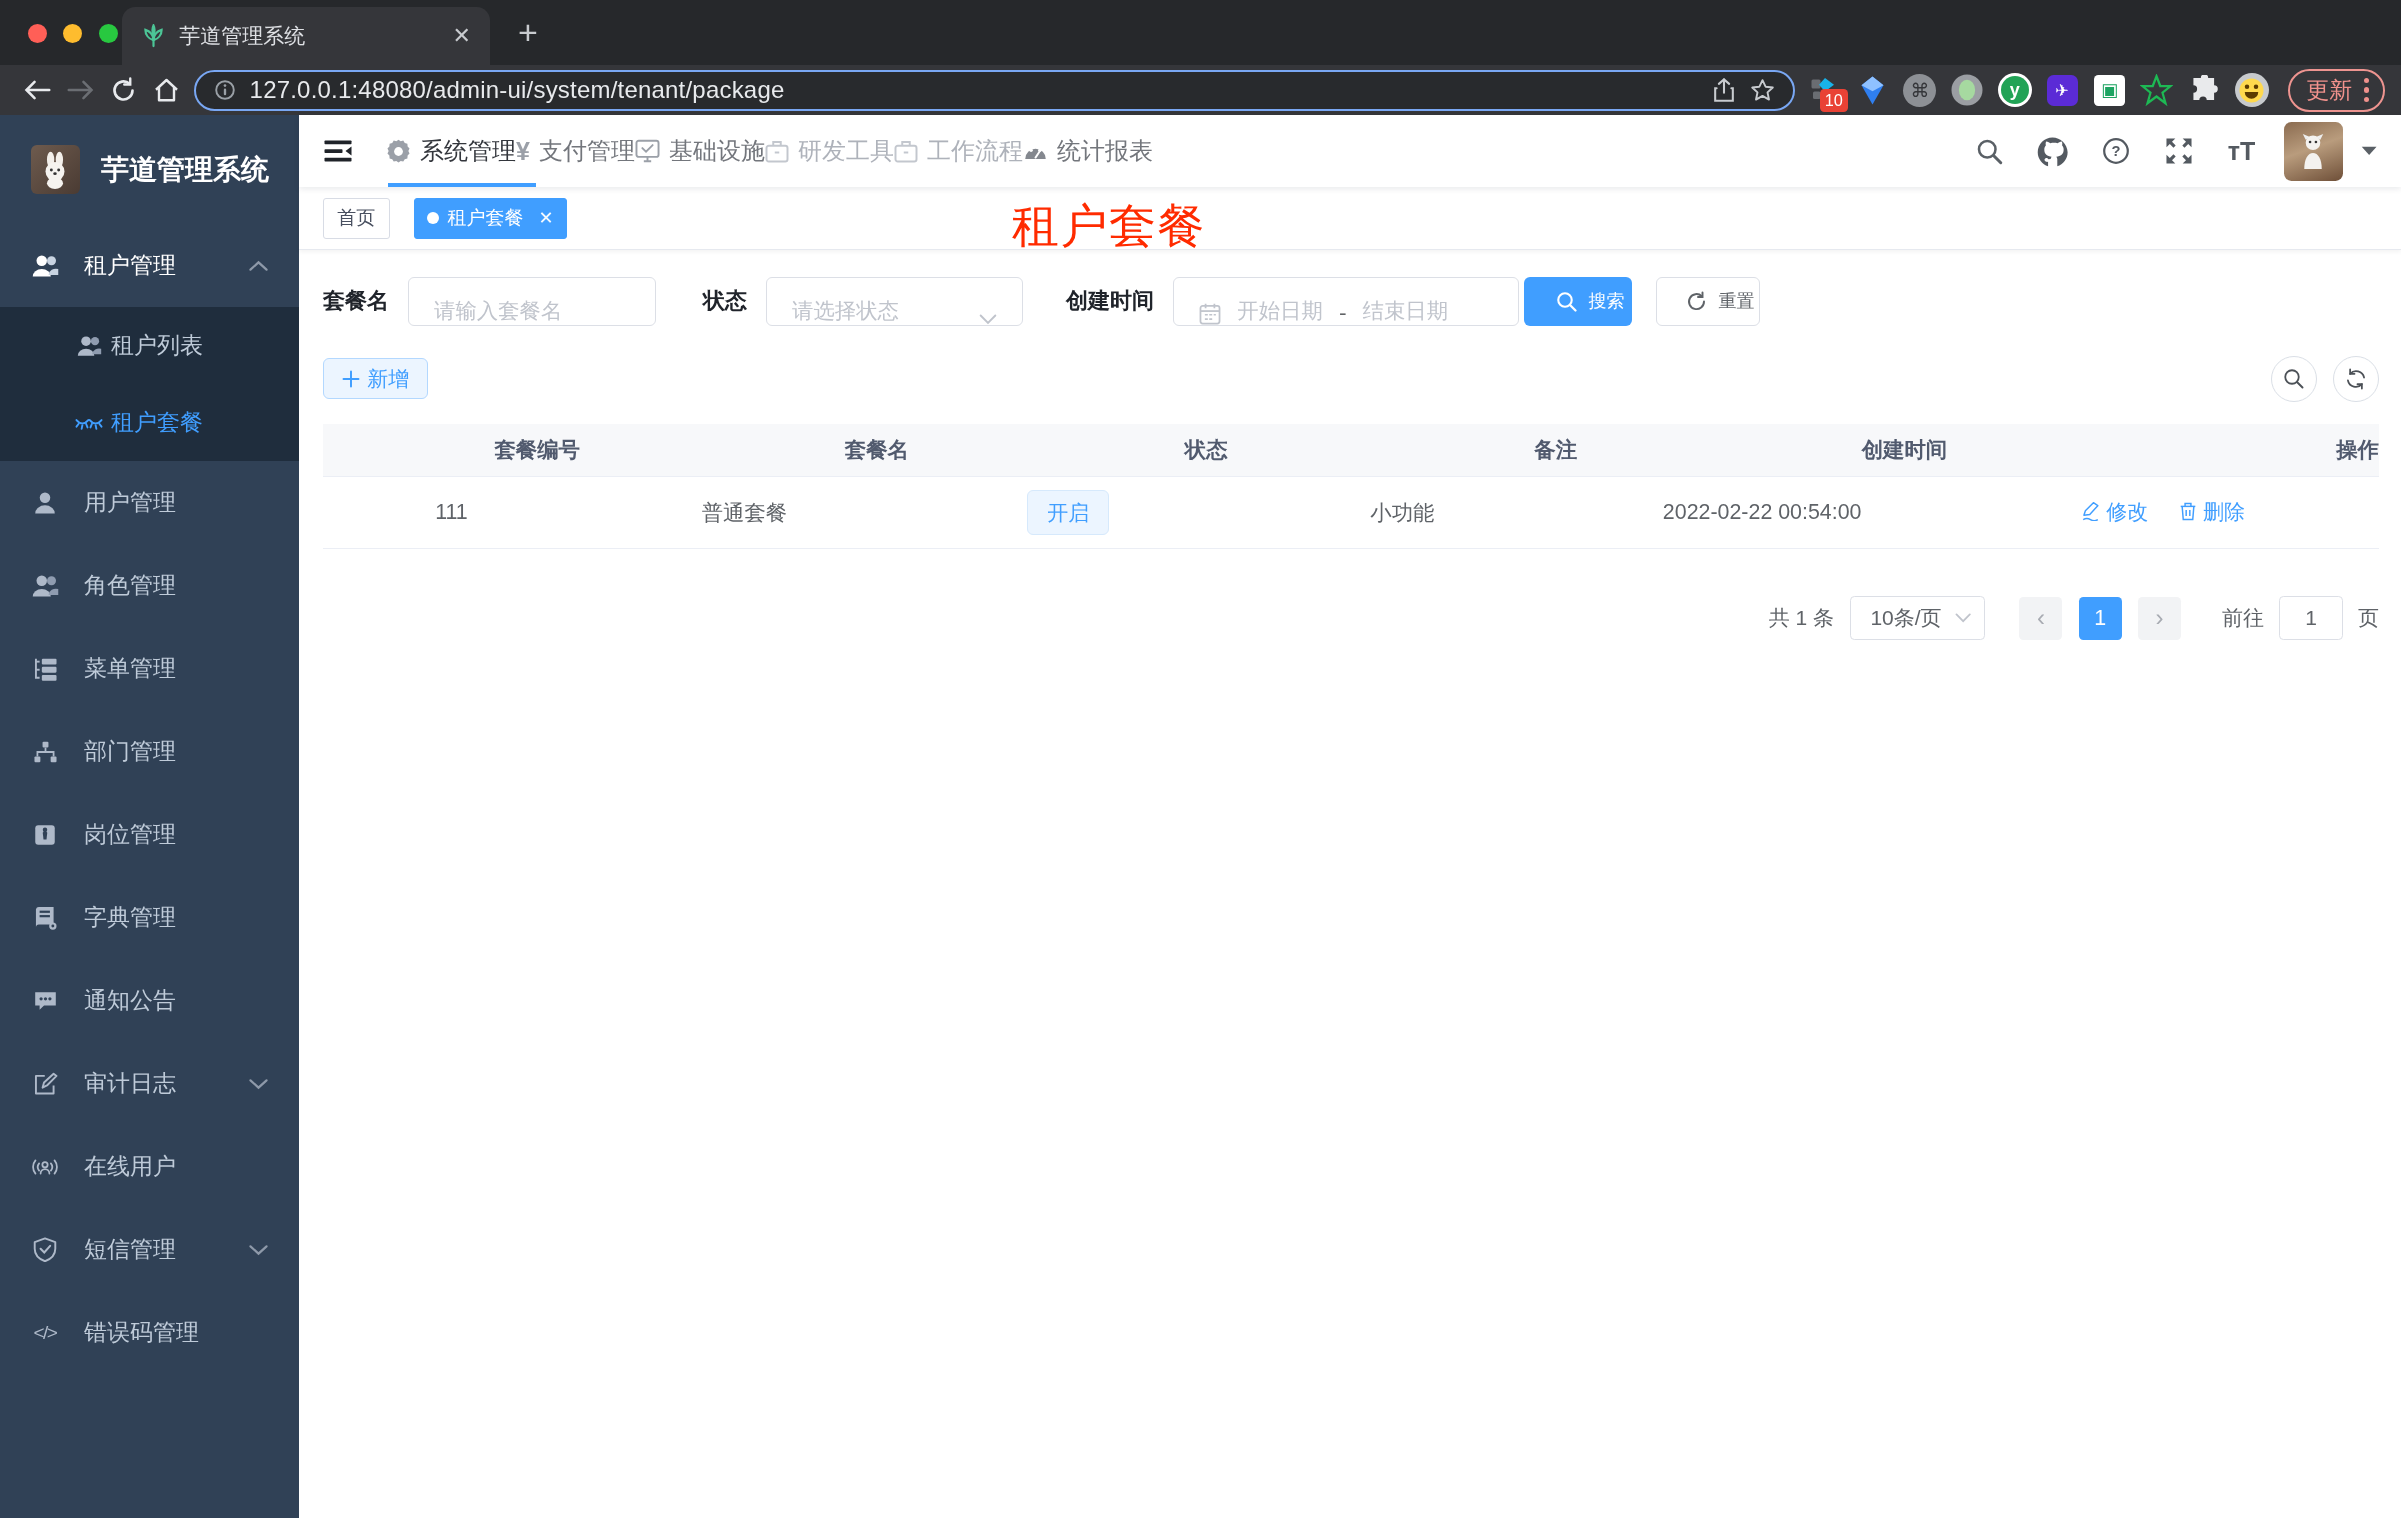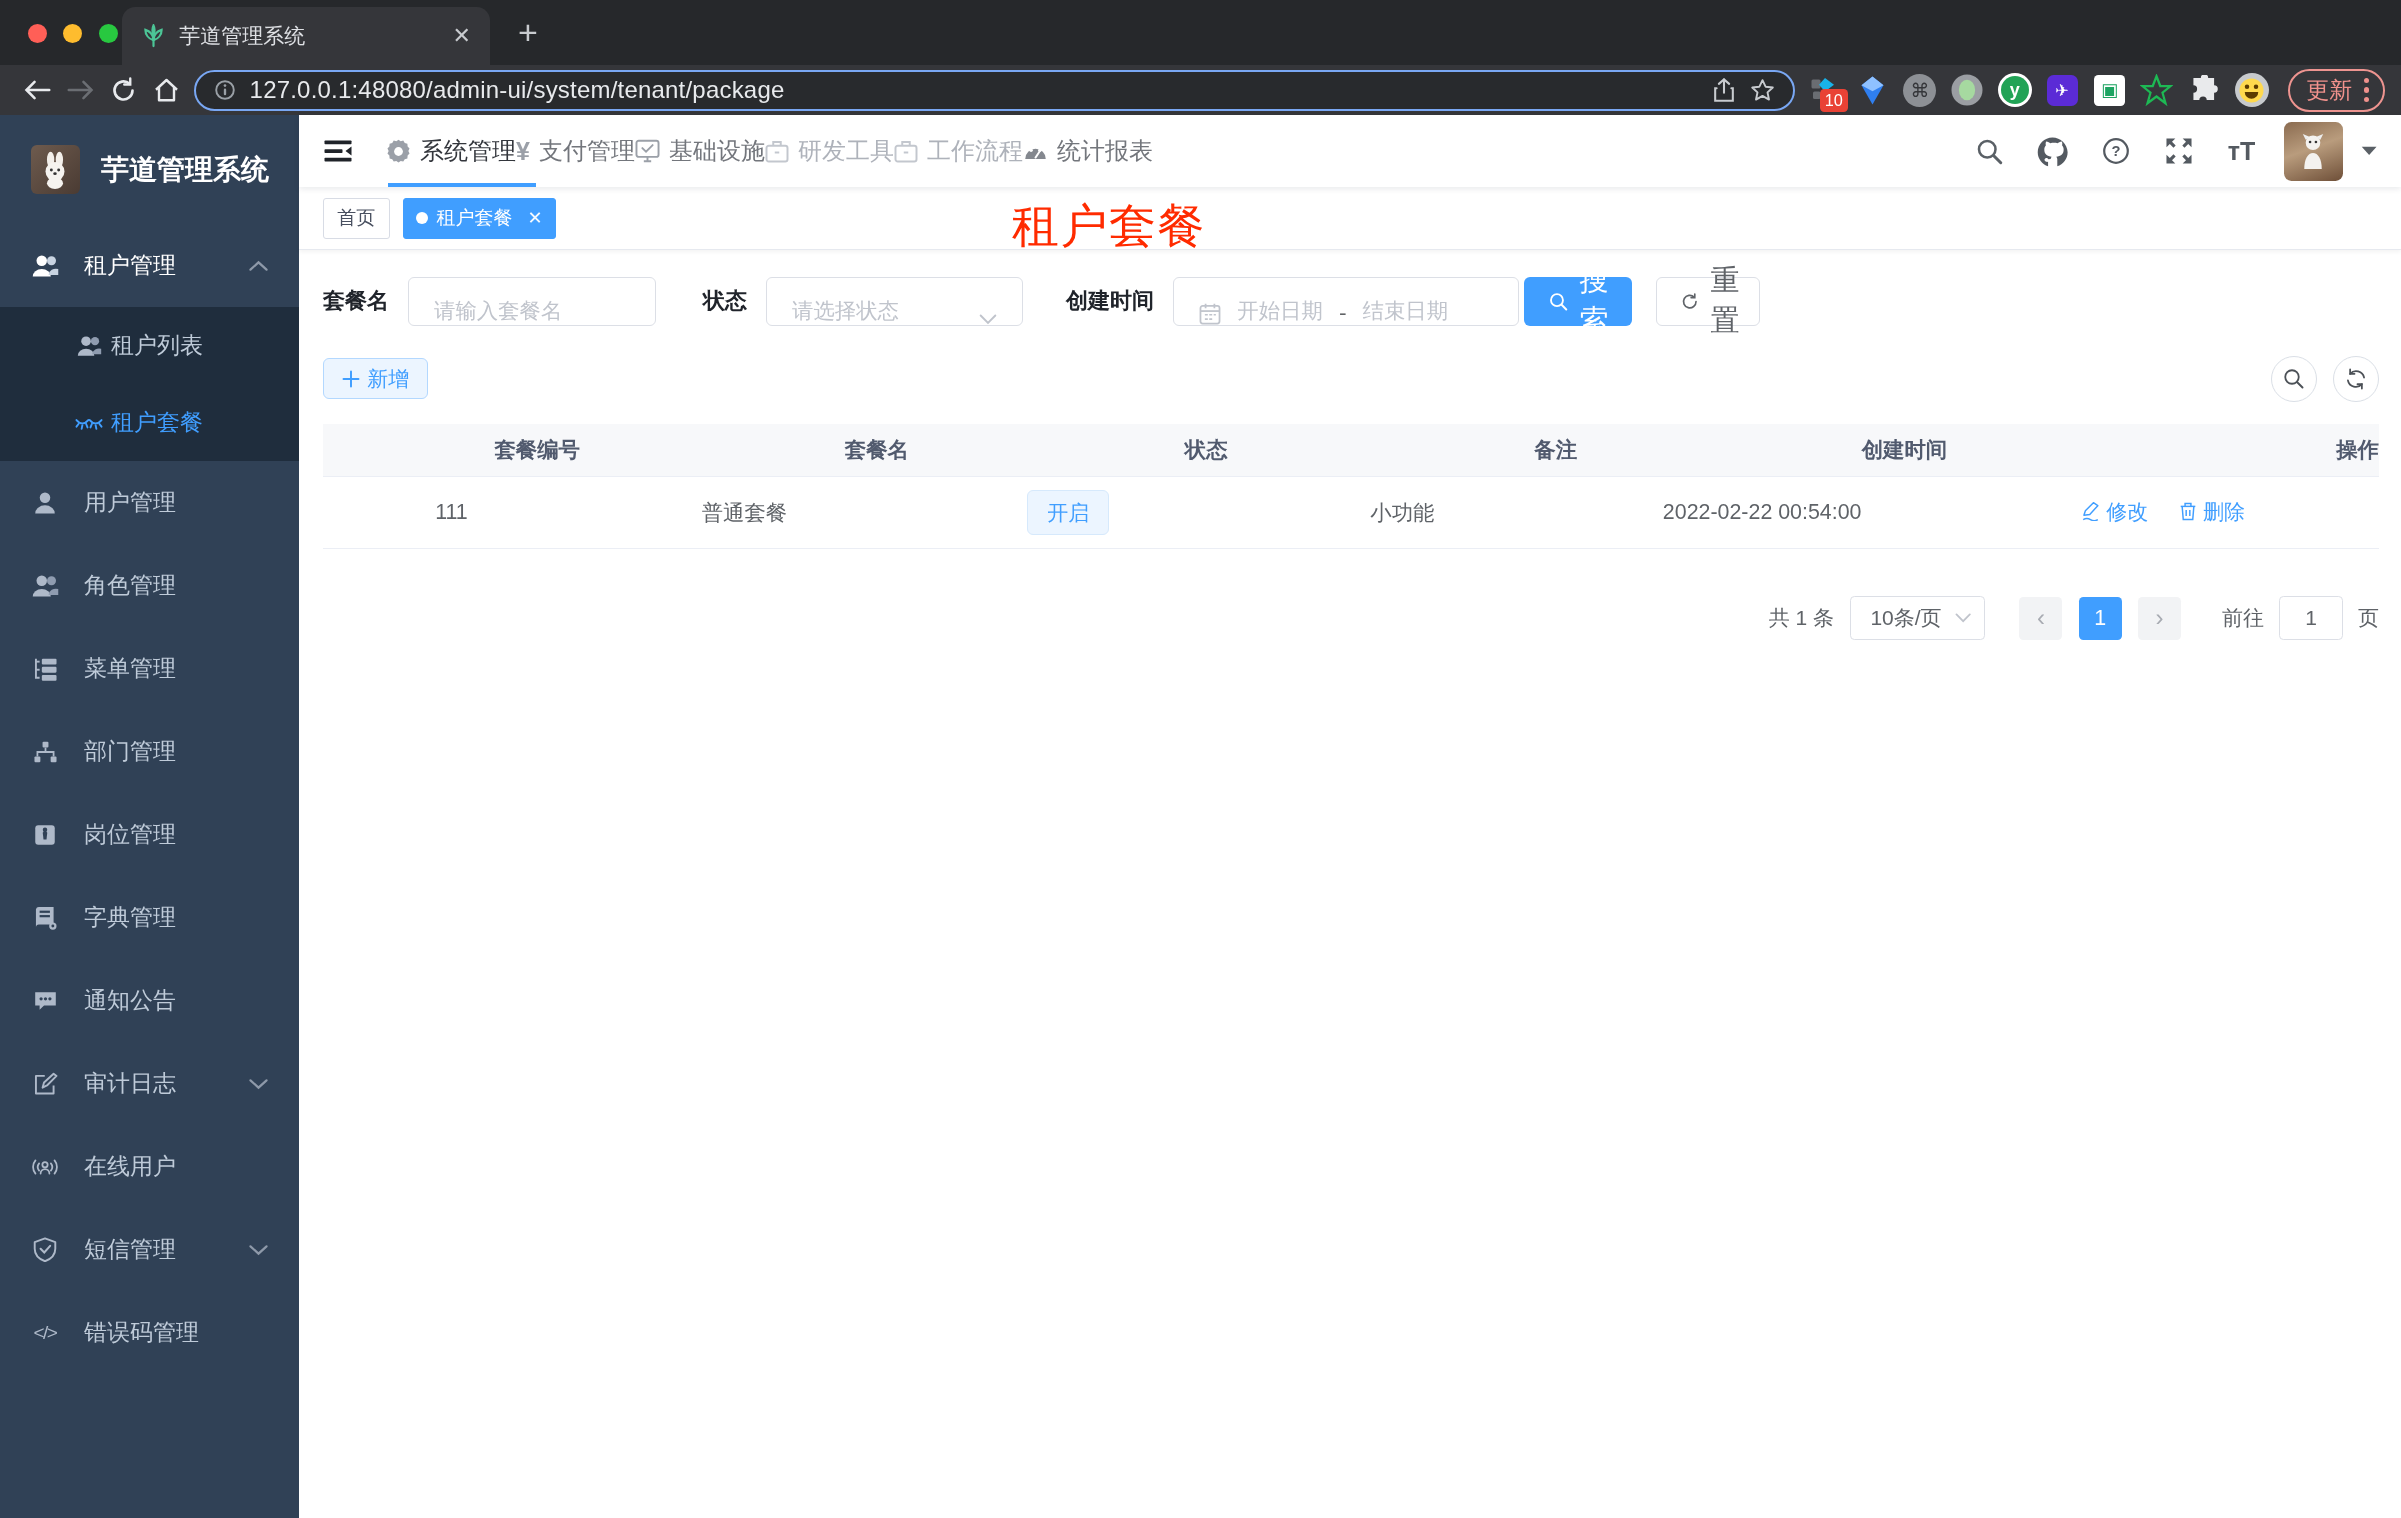--- a/index.html
+++ b/index.html
@@ -67,41 +67,41 @@
   .nav-item.active { color:#33363c; }
   .nav-item.dim { color:#aeb2ba; } .nav-item.dim .n-ico { color:#c3c7ce; }
   .nav-underline { position:absolute; left:89px; bottom:0; width:148px; height:4.4px; background:#409eff; }
   .hdr-right { margin-left:auto; display:flex; align-items:center; gap:22px; }
   .hdr-ibtn { width:41px; height:41px; display:flex; align-items:center; justify-content:center; color:#5a6066; cursor:pointer; }
   .avatar { width:59px; height:59px; border-radius:7.4px; background:linear-gradient(160deg,#8a6b50 0%,#b99c7d 45%,#6e4f38 100%); position:relative; overflow:hidden; }
   .avatar svg { position:absolute; left:10.4px; top:12px; }
   .caret-down { color:#5a6066; margin-left:-4.4px; }
 
   .tags-bar { height:63px; background:#fff; border-bottom:0.7px solid #e6e9ef; box-shadow:0 1.5px 4.4px rgba(0,0,0,.05);
-              display:flex; align-items:center; gap:13px; padding:0 24px; position:relative; z-index:4; }
+              display:flex; align-items:center; gap:24px; padding:0 24px; position:relative; z-index:4; }
   .tag { height:41px; display:flex; align-items:center; padding:0 13.3px; border:0.7px solid #d8dce5; background:#fff;
          color:#495060; font-size:19px; border-radius:3px; cursor:pointer; }
   .tag.active { background:#409eff; border-color:#409eff; color:#fff; gap:9px; padding:0 12px; }
   .tag.active .dot { width:12px; height:12px; border-radius:50%; background:#fff; }
   .tag.active .tx { font-size:18px; margin-left:6px; opacity:.95; }
 
   .content { flex:1; padding:25px 22px 0 24px; position:relative; }
   .overlay-title { position:absolute; left:713px; top:-55px; font-size:47px; color:#ff2b00; z-index:20; font-weight:500; letter-spacing:1.5px; pointer-events:none; }
 
   
   .filters { display:flex; align-items:center; margin-top:1.5px; }
   .f-label { font-size:22px; font-weight:bold; color:#20242b; margin-right:19px; white-space:nowrap; }
   .inp { height:49px; border:1.5px solid #dcdfe6; border-radius:6px; background:#fff; display:flex; align-items:flex-end; padding:0 25px; }
   .ph { color:#c0c4cc; font-size:21.4px; white-space:nowrap; }
   .f-name { width:248px; margin-right:47px; }
   .f-status { width:257px; margin-right:43px; justify-content:space-between; }
   .f-date { width:346px; gap:16.3px; margin-right:5px; color:#c0c4cc;font-family:Liberation Serif, serif; }
   .f-date .sep { color:#606266; font-size:21.4px; }
   .btn { height:49px; border-radius:6px; display:flex; align-items:center; justify-content:center; gap:12px;
-         font-size:29px; cursor:pointer; border:1.5px solid transparent;padding-left:24px; }
+         font-size:18px; cursor:pointer; border:1.5px solid transparent;padding-left:24px; }
   .btn-search { width:108px; background:#409eff; color:#fff; margin-right:24px; }
   .btn-reset { width:104px; background:#fff; color:#5f6368; border-color:#dcdfe6; }
 
   
   .table-toolbar { margin-top:30px; display:flex; align-items:center; }
   .btn-add { width:105px; height:41px; background:#ecf5ff; border:1.5px solid #b3d8ff; color:#409eff; font-size:21px; border-radius:6px;
              display:flex; align-items:center; justify-content:center; gap:7.4px; cursor:pointer; }
   .tt-right { margin-left:auto; display:flex; gap:16.3px; }
   .cir-btn { width:46px; height:46px; border-radius:50%; border:1.5px solid #dadfe6; background:#fff; color:#4c5157;
              display:flex; align-items:center; justify-content:center; cursor:pointer; }

